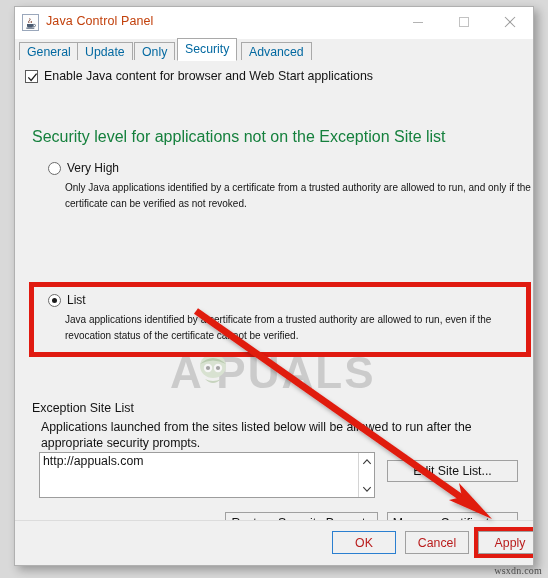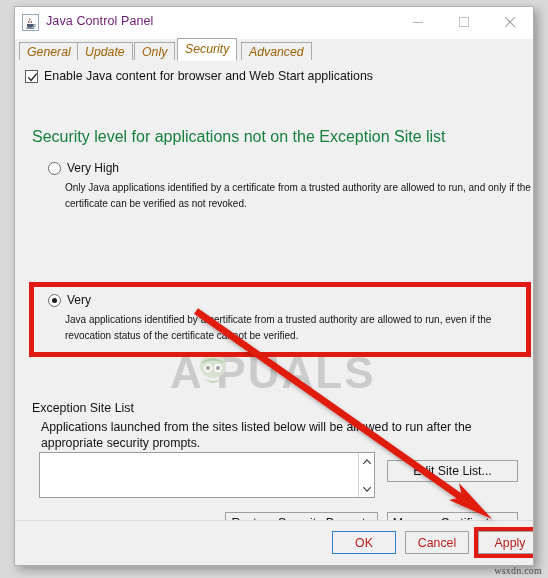--- a/index.html
+++ b/index.html
@@ -44,21 +44,21 @@
     height: 17px;
     background: #fdfdfd;
     border: 1px solid #9aa7bb;
     box-sizing: border-box;
   }
   #title-text {
     position: absolute;
     left: 31px;
     top: 7px;
     font-size: 12.5px;
-    color: #701a75;
+    color: #c2410c;
     letter-spacing: .1px;
     white-space: nowrap;
   }
   .winbtn {
     position: absolute;
     top: 0;
     width: 46px;
     height: 30px;
     display: flex;
     align-items: center;
@@ -76,27 +76,26 @@
     background: #f0f0f0;
     border-bottom: 1px solid #a9a9a9;
   }
   .tab {
     position: absolute;
     bottom: 0;
     height: 19px;
     line-height: 19px;
     padding: 0 7px;
     font-size: 12.3px;
-    color: #a16207;
+    color: #0369a1;
     background: #f0f0f0;
     border: 1px solid #a9a9a9;
     border-bottom: none;
     box-sizing: border-box;
     white-space: nowrap;
-    font-style: italic;
   }
   .tab.active {
     height: 23px;
     line-height: 21px;
     bottom: 0;
     background: #ffffff;
     border-bottom: 1px solid #ffffff;
     z-index: 3;
   }
 
@@ -395,21 +394,21 @@
     <div id="seclevel-label">Security level for applications not on the Exception Site list</div>
 
     <div class="radio-row" id="vh-row">
       <span class="rbtn"></span>
       <span class="radio-label">Very High</span>
     </div>
     <div class="radio-desc" id="vh-desc">Only Java applications identified by a certificate from a trusted authority are allowed to run, and only if the certificate can be verified as not revoked.</div>
 
     <div class="radio-row" id="high-row">
       <span class="rbtn sel"></span>
-      <span class="radio-label">Very</span>
+      <span class="radio-label">List</span>
     </div>
     <div class="radio-desc" id="high-desc">Java applications identified by a certificate from a trusted authority are allowed to run, even if the revocation status of the certificate cannot be verified.</div>
 
     <div id="high-highlight"></div>
 
     <div id="watermark">
       <svg width="240" height="52" viewBox="0 0 240 52">
         <text x="0" y="40" font-family="Liberation Sans, sans-serif" font-size="44" font-weight="bold" fill="#9a9a9a" letter-spacing="2">A PUALS</text>
         <g transform="translate(27,4)">
           <ellipse cx="16" cy="14" rx="13" ry="12" fill="#b9cfa8"></ellipse>
@@ -420,20 +419,21 @@
           <circle cx="21" cy="16" r="2.1" fill="#3c3c3c"></circle>
           <path d="M8 27 q8 8 16 0 q-8 4 -16 0z" fill="#8fae7a"></path>
         </g>
       </svg>
     </div>
 
     <div id="esl-title">Exception Site List</div>
     <div id="esl-desc">Applications launched from the sites listed below will be allowed to run after the appropriate security prompts.</div>
 
     <div id="sitelist">
+      <div id="sitelist-item">http://appuals.com</div>
       <div id="sl-scroll">
         <div class="sl-arrow" id="sl-up">
           <svg width="10" height="8" viewBox="0 0 10 8">
             <polyline points="1.3,5.8 5,1.8 8.7,5.8" fill="none" stroke="#3b3b3b" stroke-width="1.1"></polyline>
           </svg>
         </div>
         <div class="sl-arrow" id="sl-down">
           <svg width="10" height="8" viewBox="0 0 10 8">
             <polyline points="1.3,2.2 5,6.2 8.7,2.2" fill="none" stroke="#3b3b3b" stroke-width="1.1"></polyline>
           </svg>

